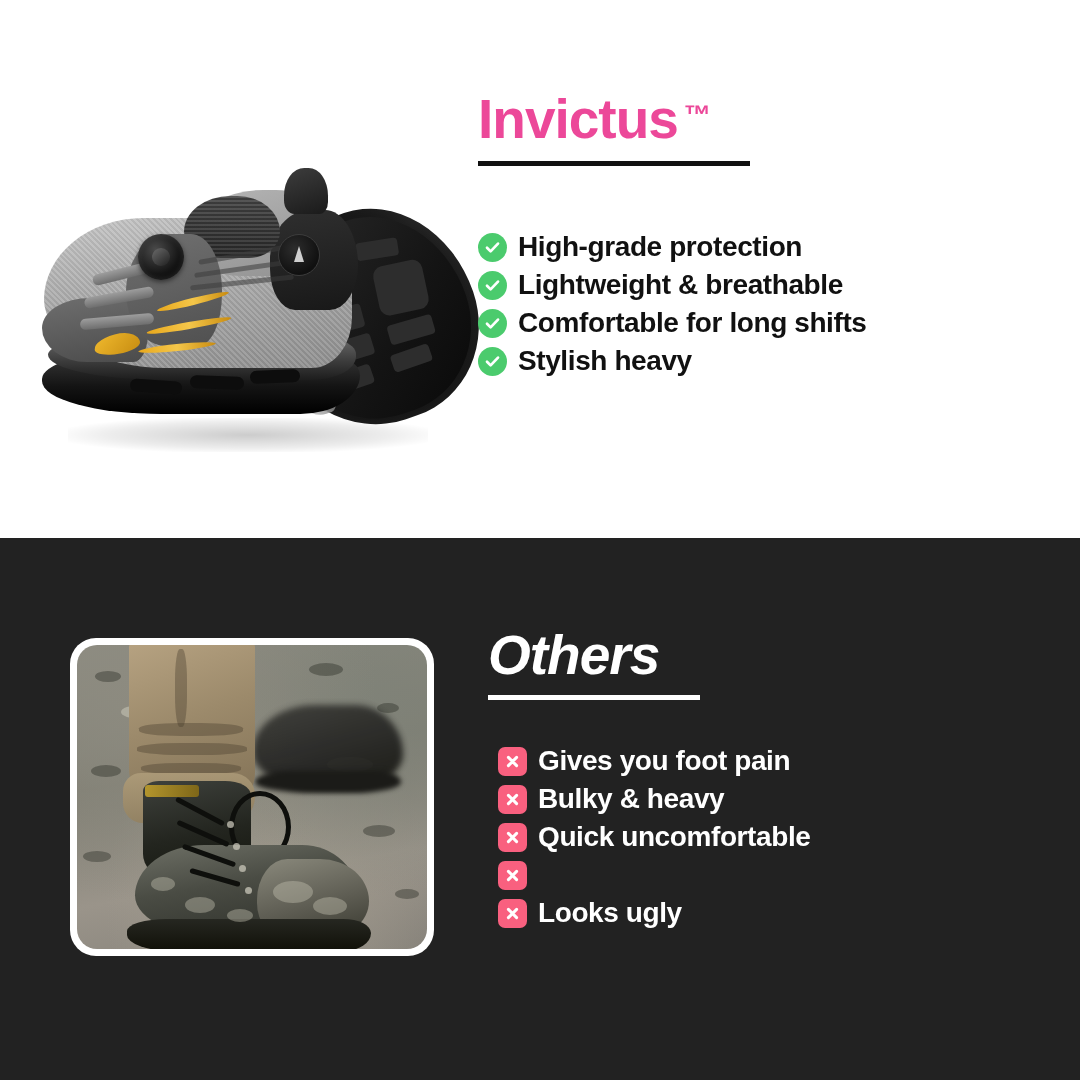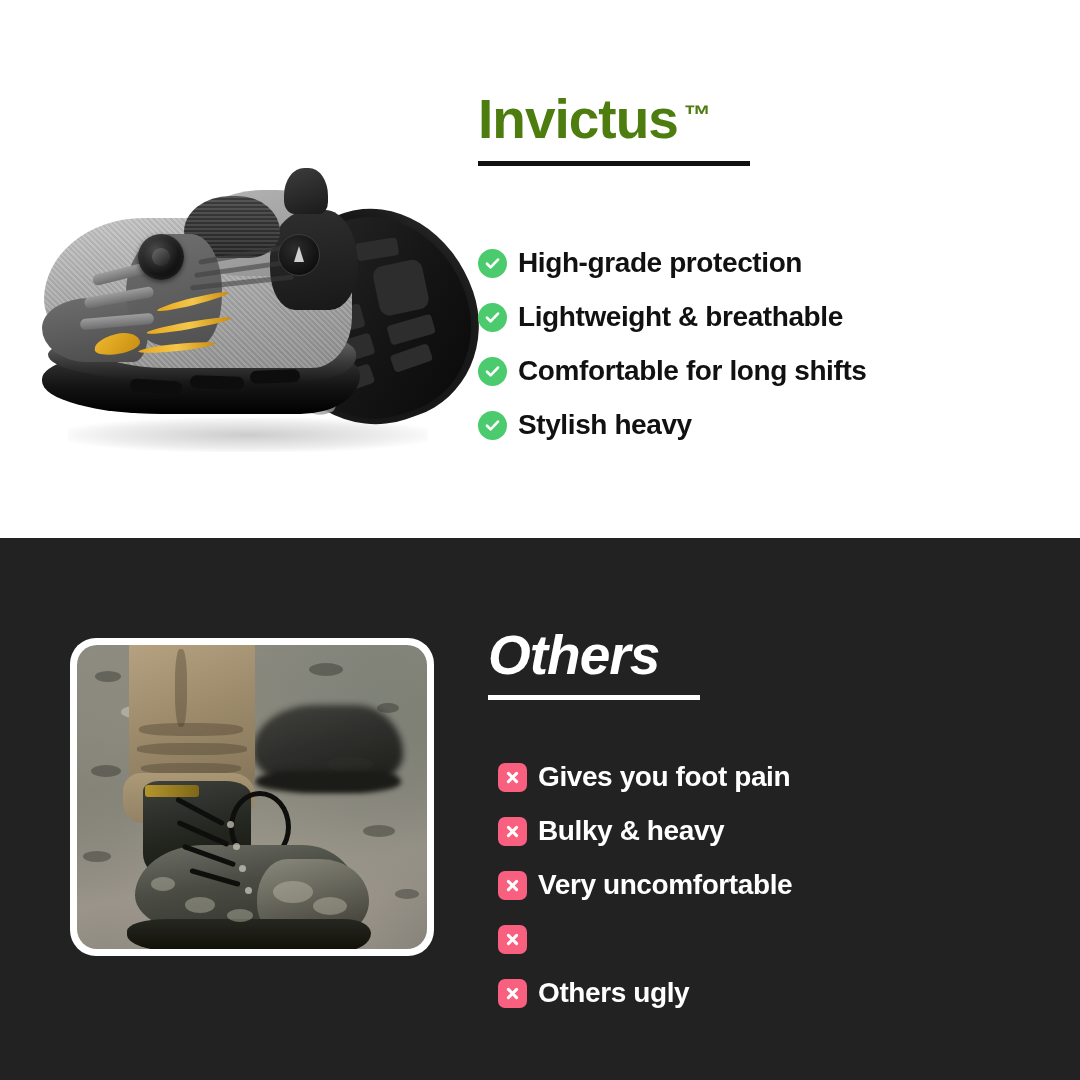--- a/index.html
+++ b/index.html
@@ -263,21 +263,21 @@
   .fs-line.n2 { left: 156px; top: 118px; width: 100px; transform: rotate(-8deg); }
   .fs-line.n3 { left: 152px; top: 132px; width: 104px; transform: rotate(-6deg); }
 
   
   .title-block-top { position: absolute; left: 8px; top: 92px; }
   .title-block-bottom { position: absolute; left: 18px; top: 90px; font-style: italic; }
 
   .brand-title {
     font-size: 55px;
     font-weight: bold;
-    color: #4d7c0f;
+    color: #ec4899;
     letter-spacing: -1px;
     line-height: 1;
     white-space: nowrap;
     margin: 0;
   }
   .brand-title .tm {
     font-size: 27px;
     vertical-align: 14px;
     letter-spacing: 0;
     margin-left: 6px;
@@ -311,21 +311,20 @@
     margin: 0;
     padding: 0;
   }
   .list-pros { top: 228px; }
   .list-cons { left: 18px; top: 742px; }
 
   .feature-item {
     display: flex;
     align-items: center;
     height: 38px;
-    margin-top: 16px;
   }
   .feature-icon {
     flex: none;
     width: 29px;
     height: 29px;
     margin-right: 11px;
     display: flex;
     align-items: center;
     justify-content: center;
   }
@@ -660,32 +659,32 @@
           </svg>
       </span>
       <span class="feature-text">Bulky &amp; heavy</span>
     </li>
     <li class="feature-item">
       <span class="feature-icon icon-cross">
         <svg width="15" height="15" viewBox="0 0 15 15">
             <path d="M3.4 3.4 L11.6 11.6 M11.6 3.4 L3.4 11.6" stroke="#ffffff" stroke-width="3" stroke-linecap="round"></path>
           </svg>
       </span>
-      <span class="feature-text">Very uncomfortable</span>
+      <span class="feature-text">Quick uncomfortable</span>
     </li>
     <li class="feature-item">
       <span class="feature-icon icon-cross">
         <svg width="15" height="15" viewBox="0 0 15 15">
             <path d="M3.4 3.4 L11.6 11.6 M11.6 3.4 L3.4 11.6" stroke="#ffffff" stroke-width="3" stroke-linecap="round"></path>
           </svg>
       </span>
     </li>
     <li class="feature-item">
       <span class="feature-icon icon-cross">
         <svg width="15" height="15" viewBox="0 0 15 15">
             <path d="M3.4 3.4 L11.6 11.6 M11.6 3.4 L3.4 11.6" stroke="#ffffff" stroke-width="3" stroke-linecap="round"></path>
           </svg>
       </span>
-      <span class="feature-text">Others ugly</span>
+      <span class="feature-text">Looks ugly</span>
     </li>
   </ul>
 
 </div>
 
 </body></html>

